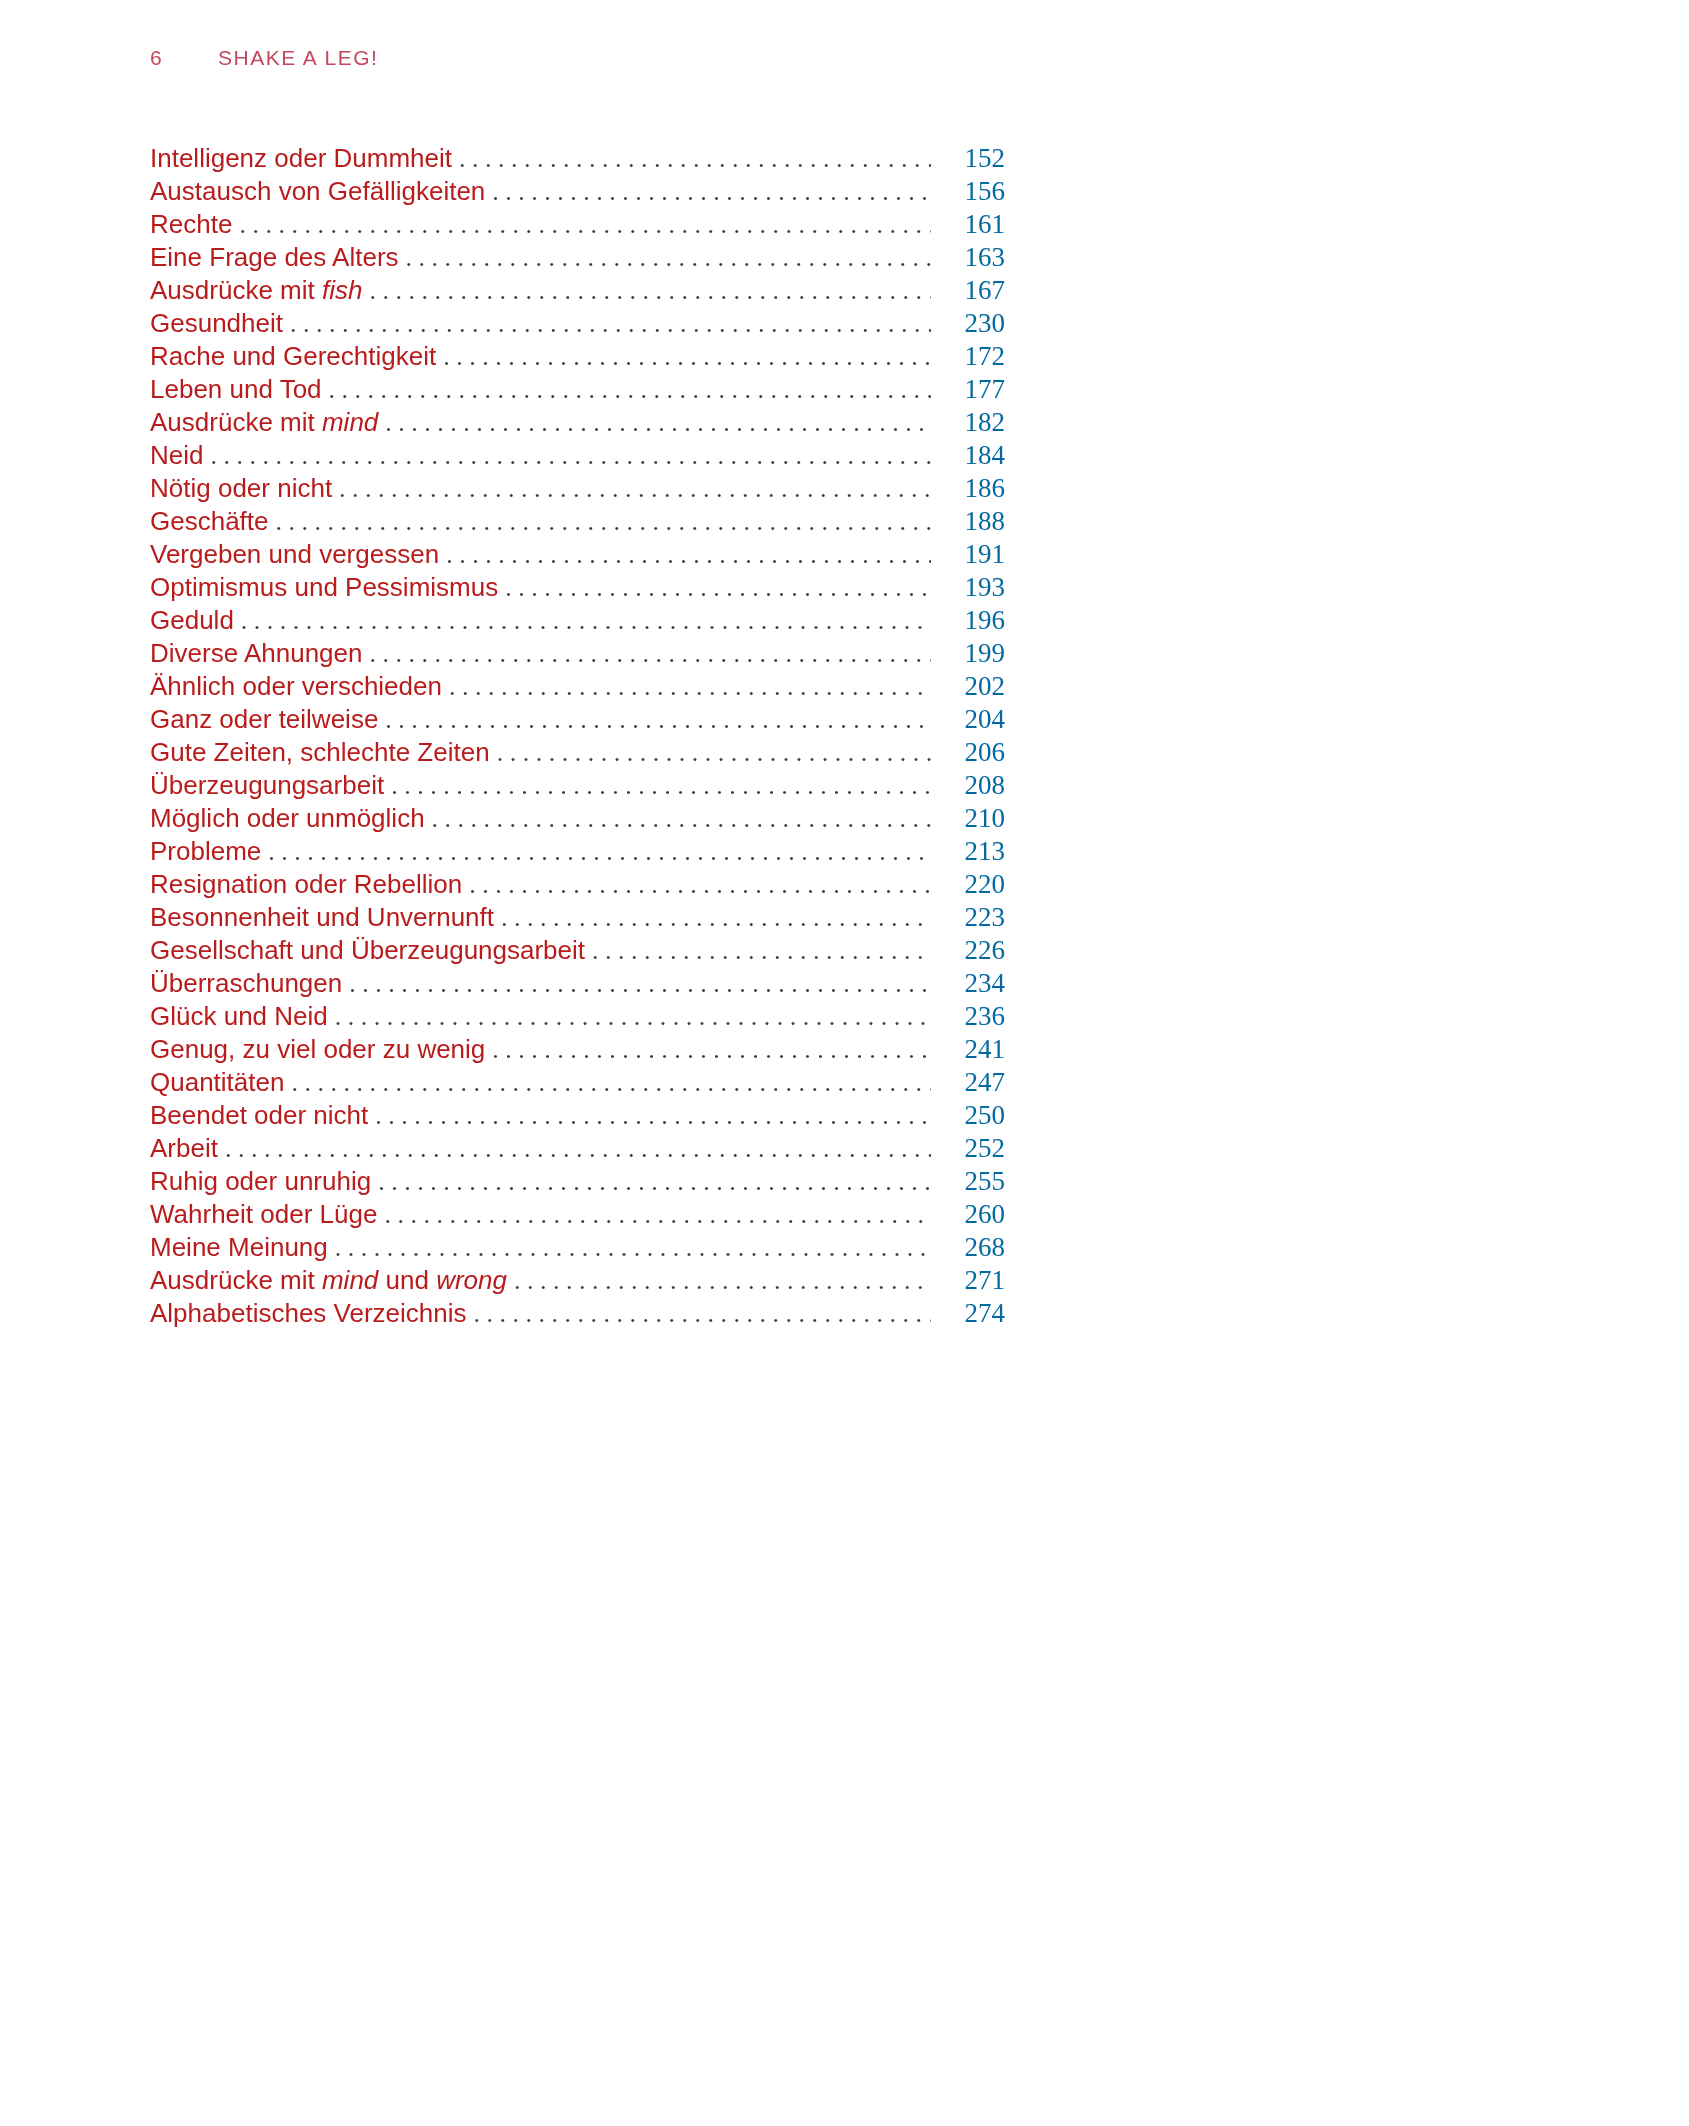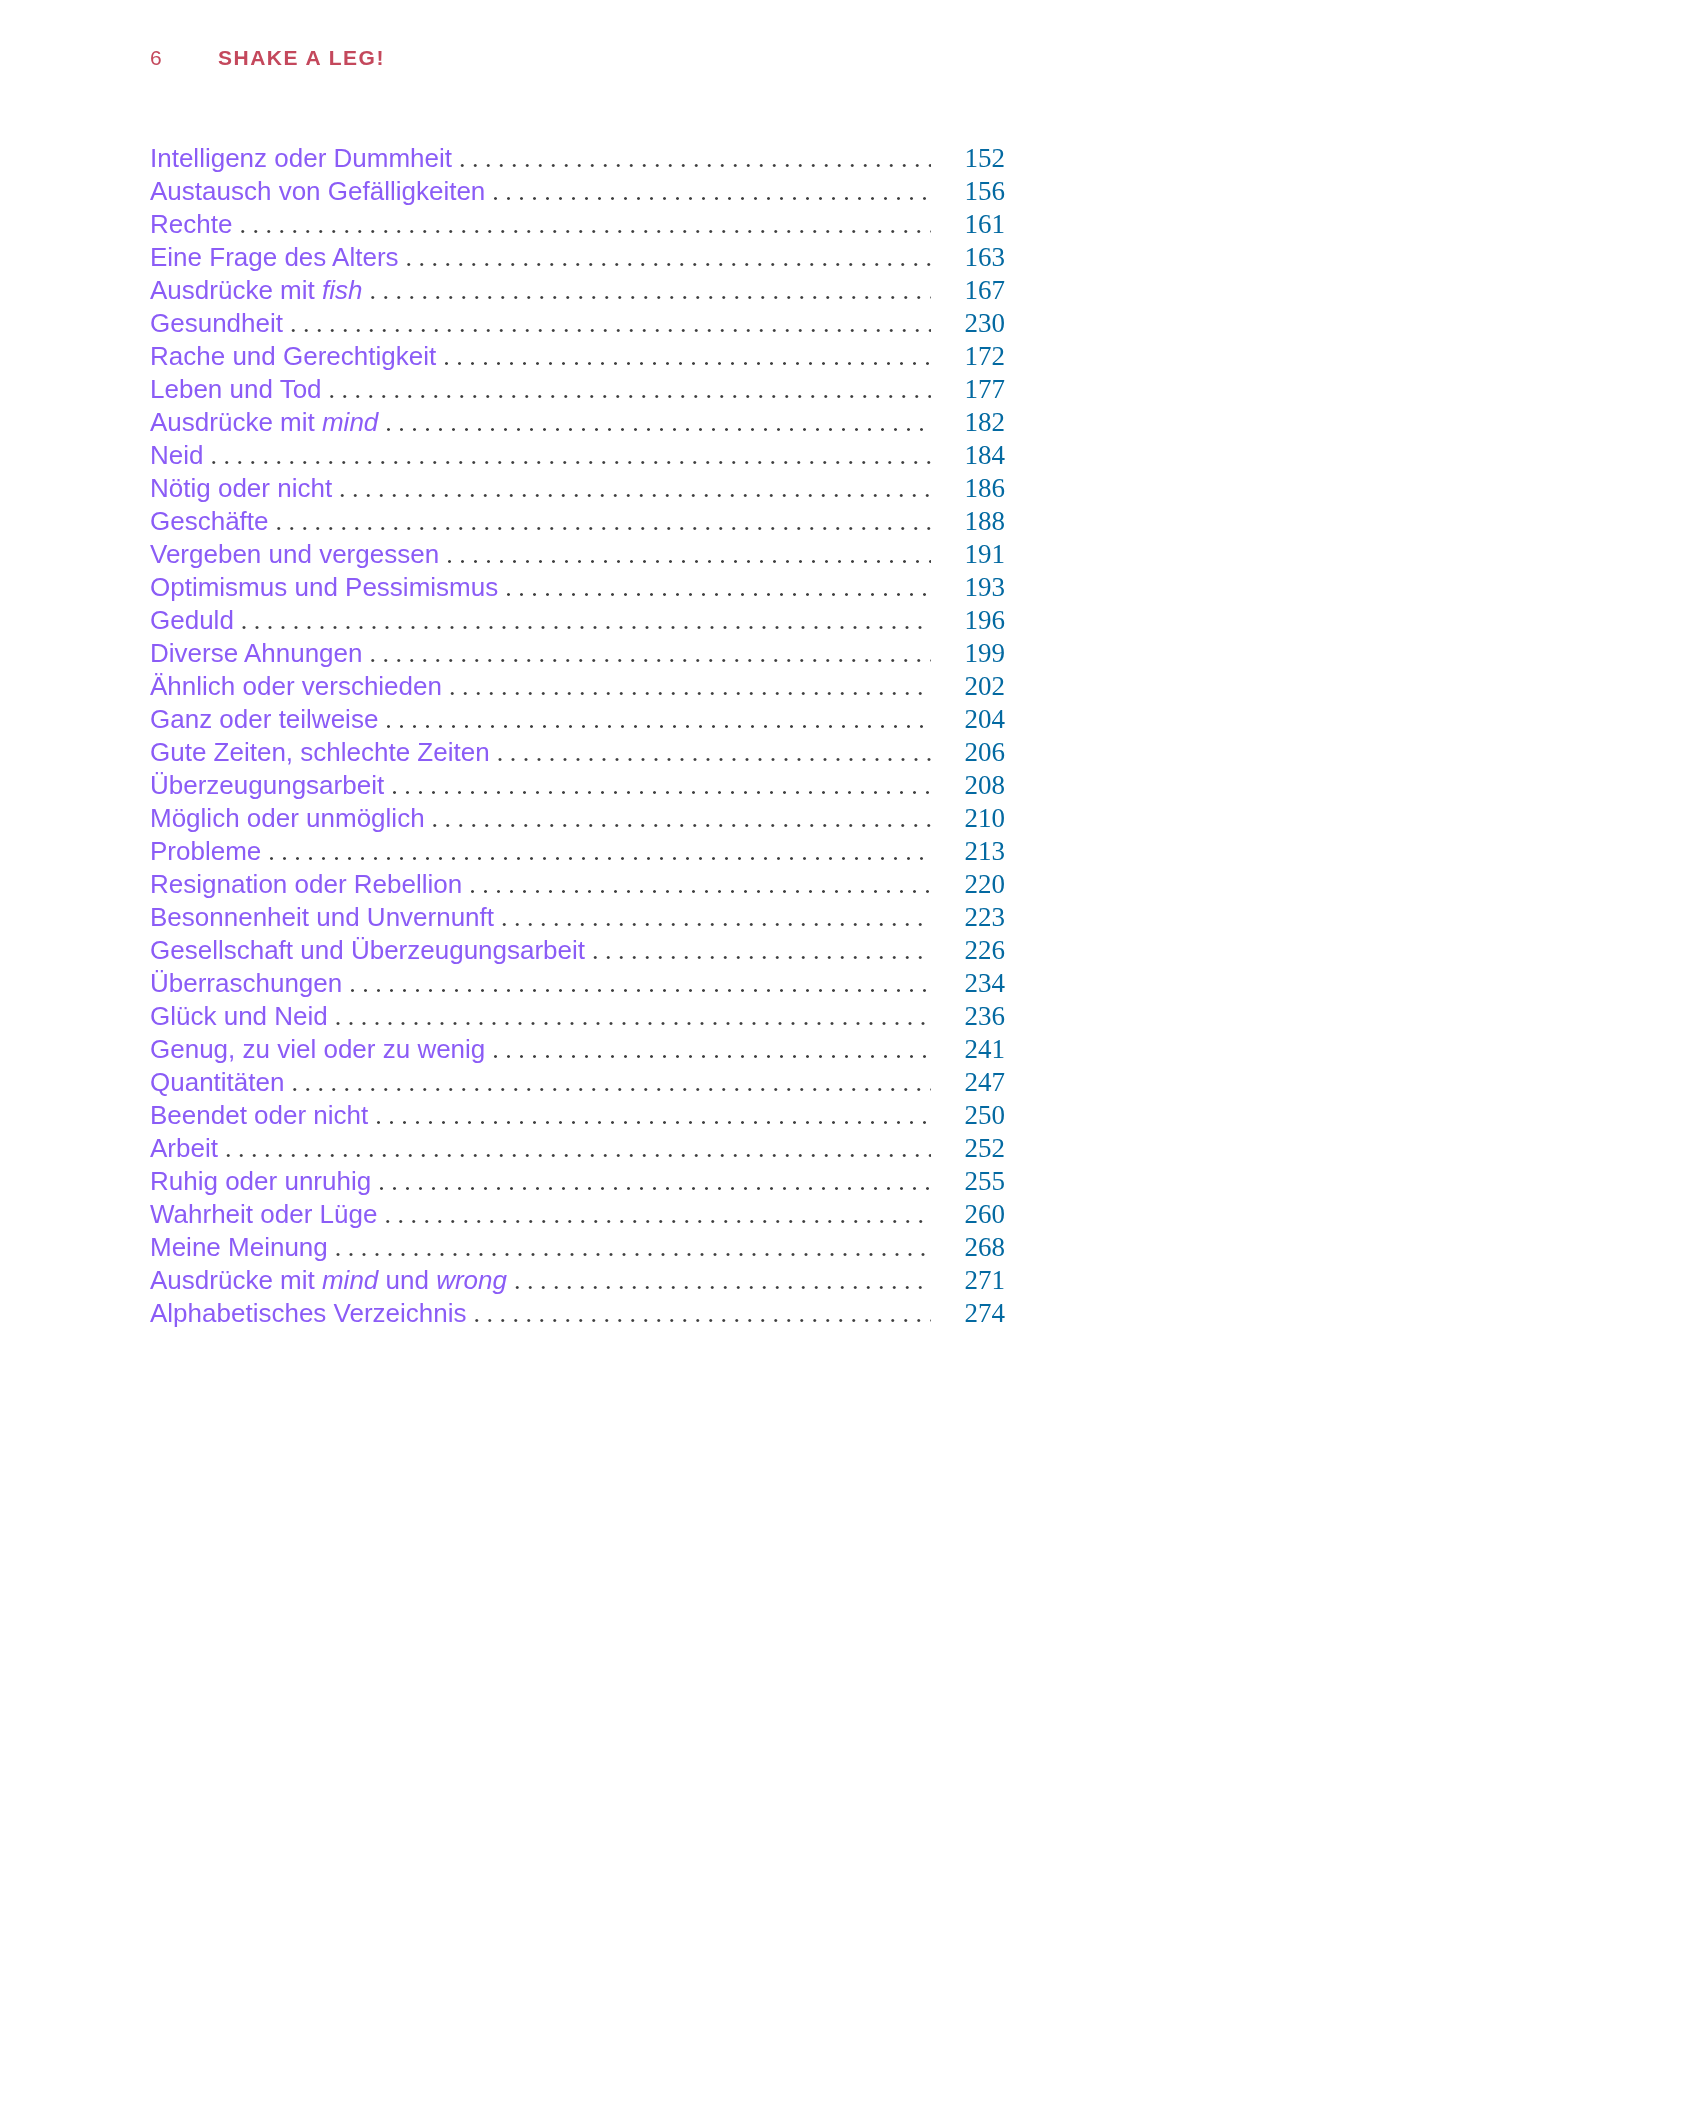--- a/index.html
+++ b/index.html
@@ -24,35 +24,34 @@
     font-size: 21px;
     letter-spacing: 1.5px;
     margin-bottom: 72px;
   }
   .running-head .folio {
     width: 68px;
     flex: 0 0 68px;
   }
   .running-head .head-title {
     text-transform: uppercase;
-    font-weight: bold;
   }
   .toc {
     font-size: 26px;
     line-height: 33px;
   }
   .row {
     display: flex;
     align-items: baseline;
     height: 33px;
   }
   .label {
     white-space: nowrap;
     flex: 0 0 auto;
-    color: #8b5cf6;
+    color: #b91c1c;
   }
   .label i {
   }
   .dots {
     flex: 1 1 auto;
     overflow: hidden;
     white-space: nowrap;
     letter-spacing: 6.5px;
     margin: 0 4px 0 7px;
     color: #3f3f3f;

